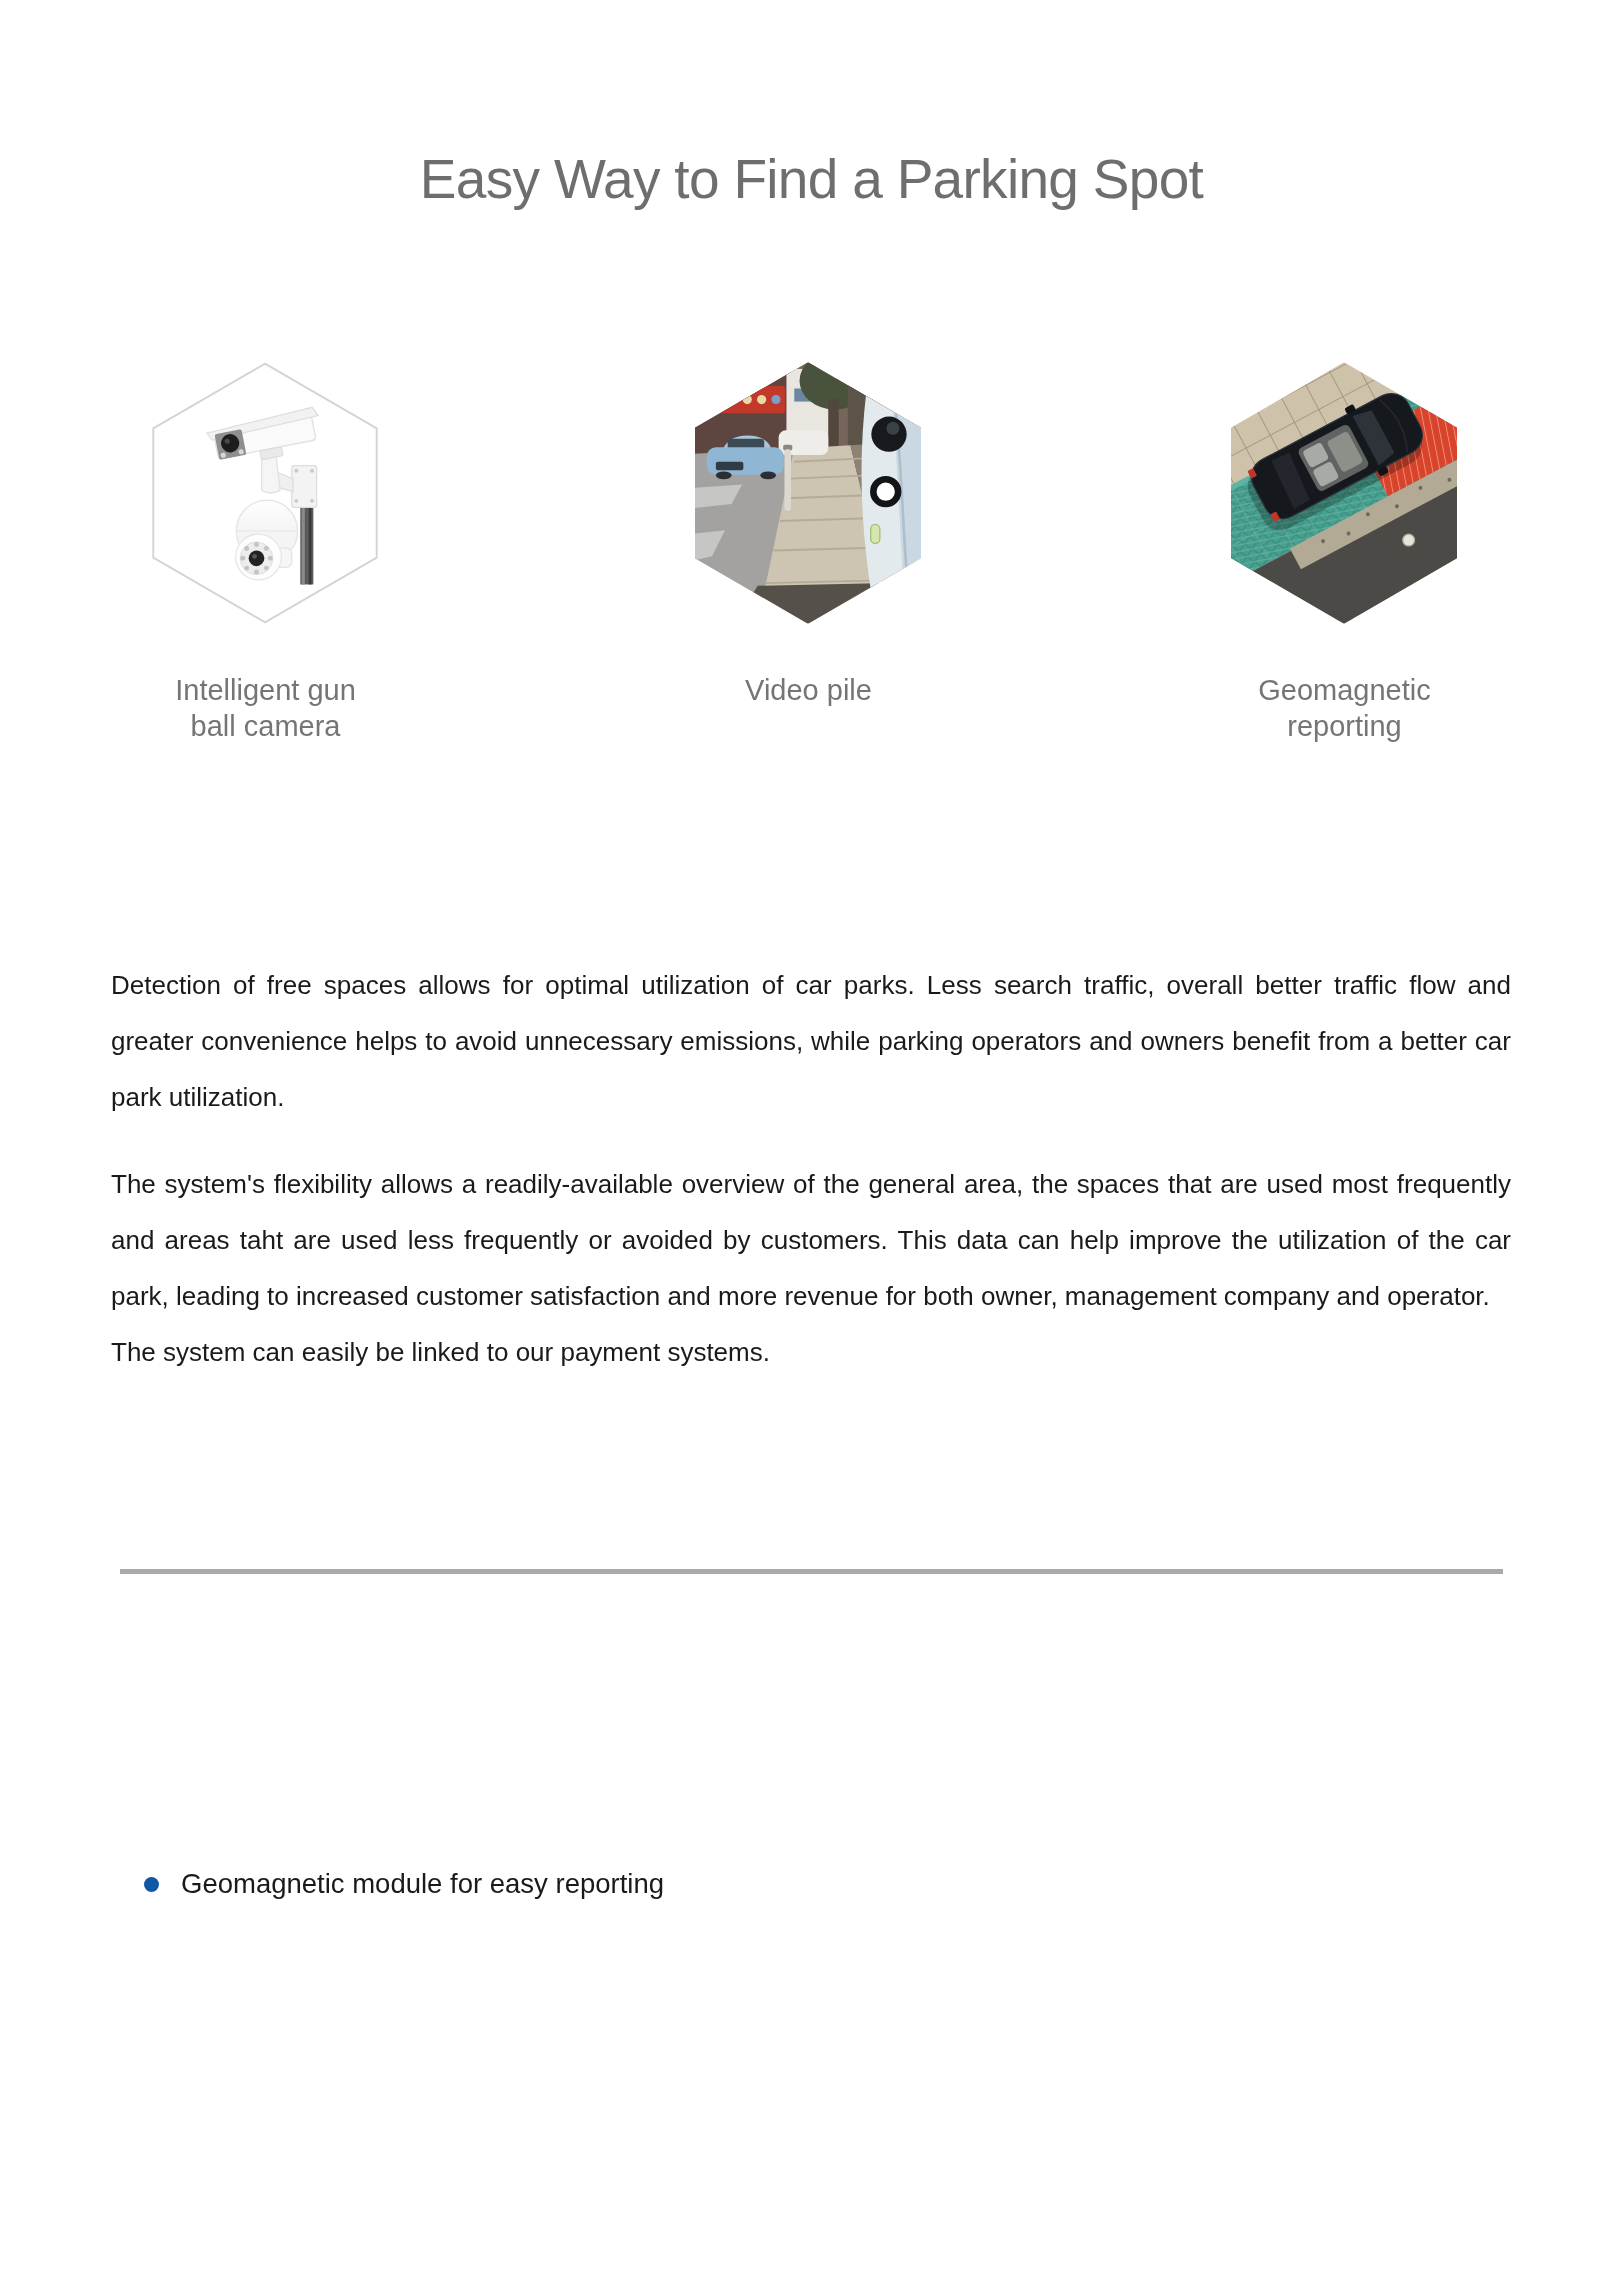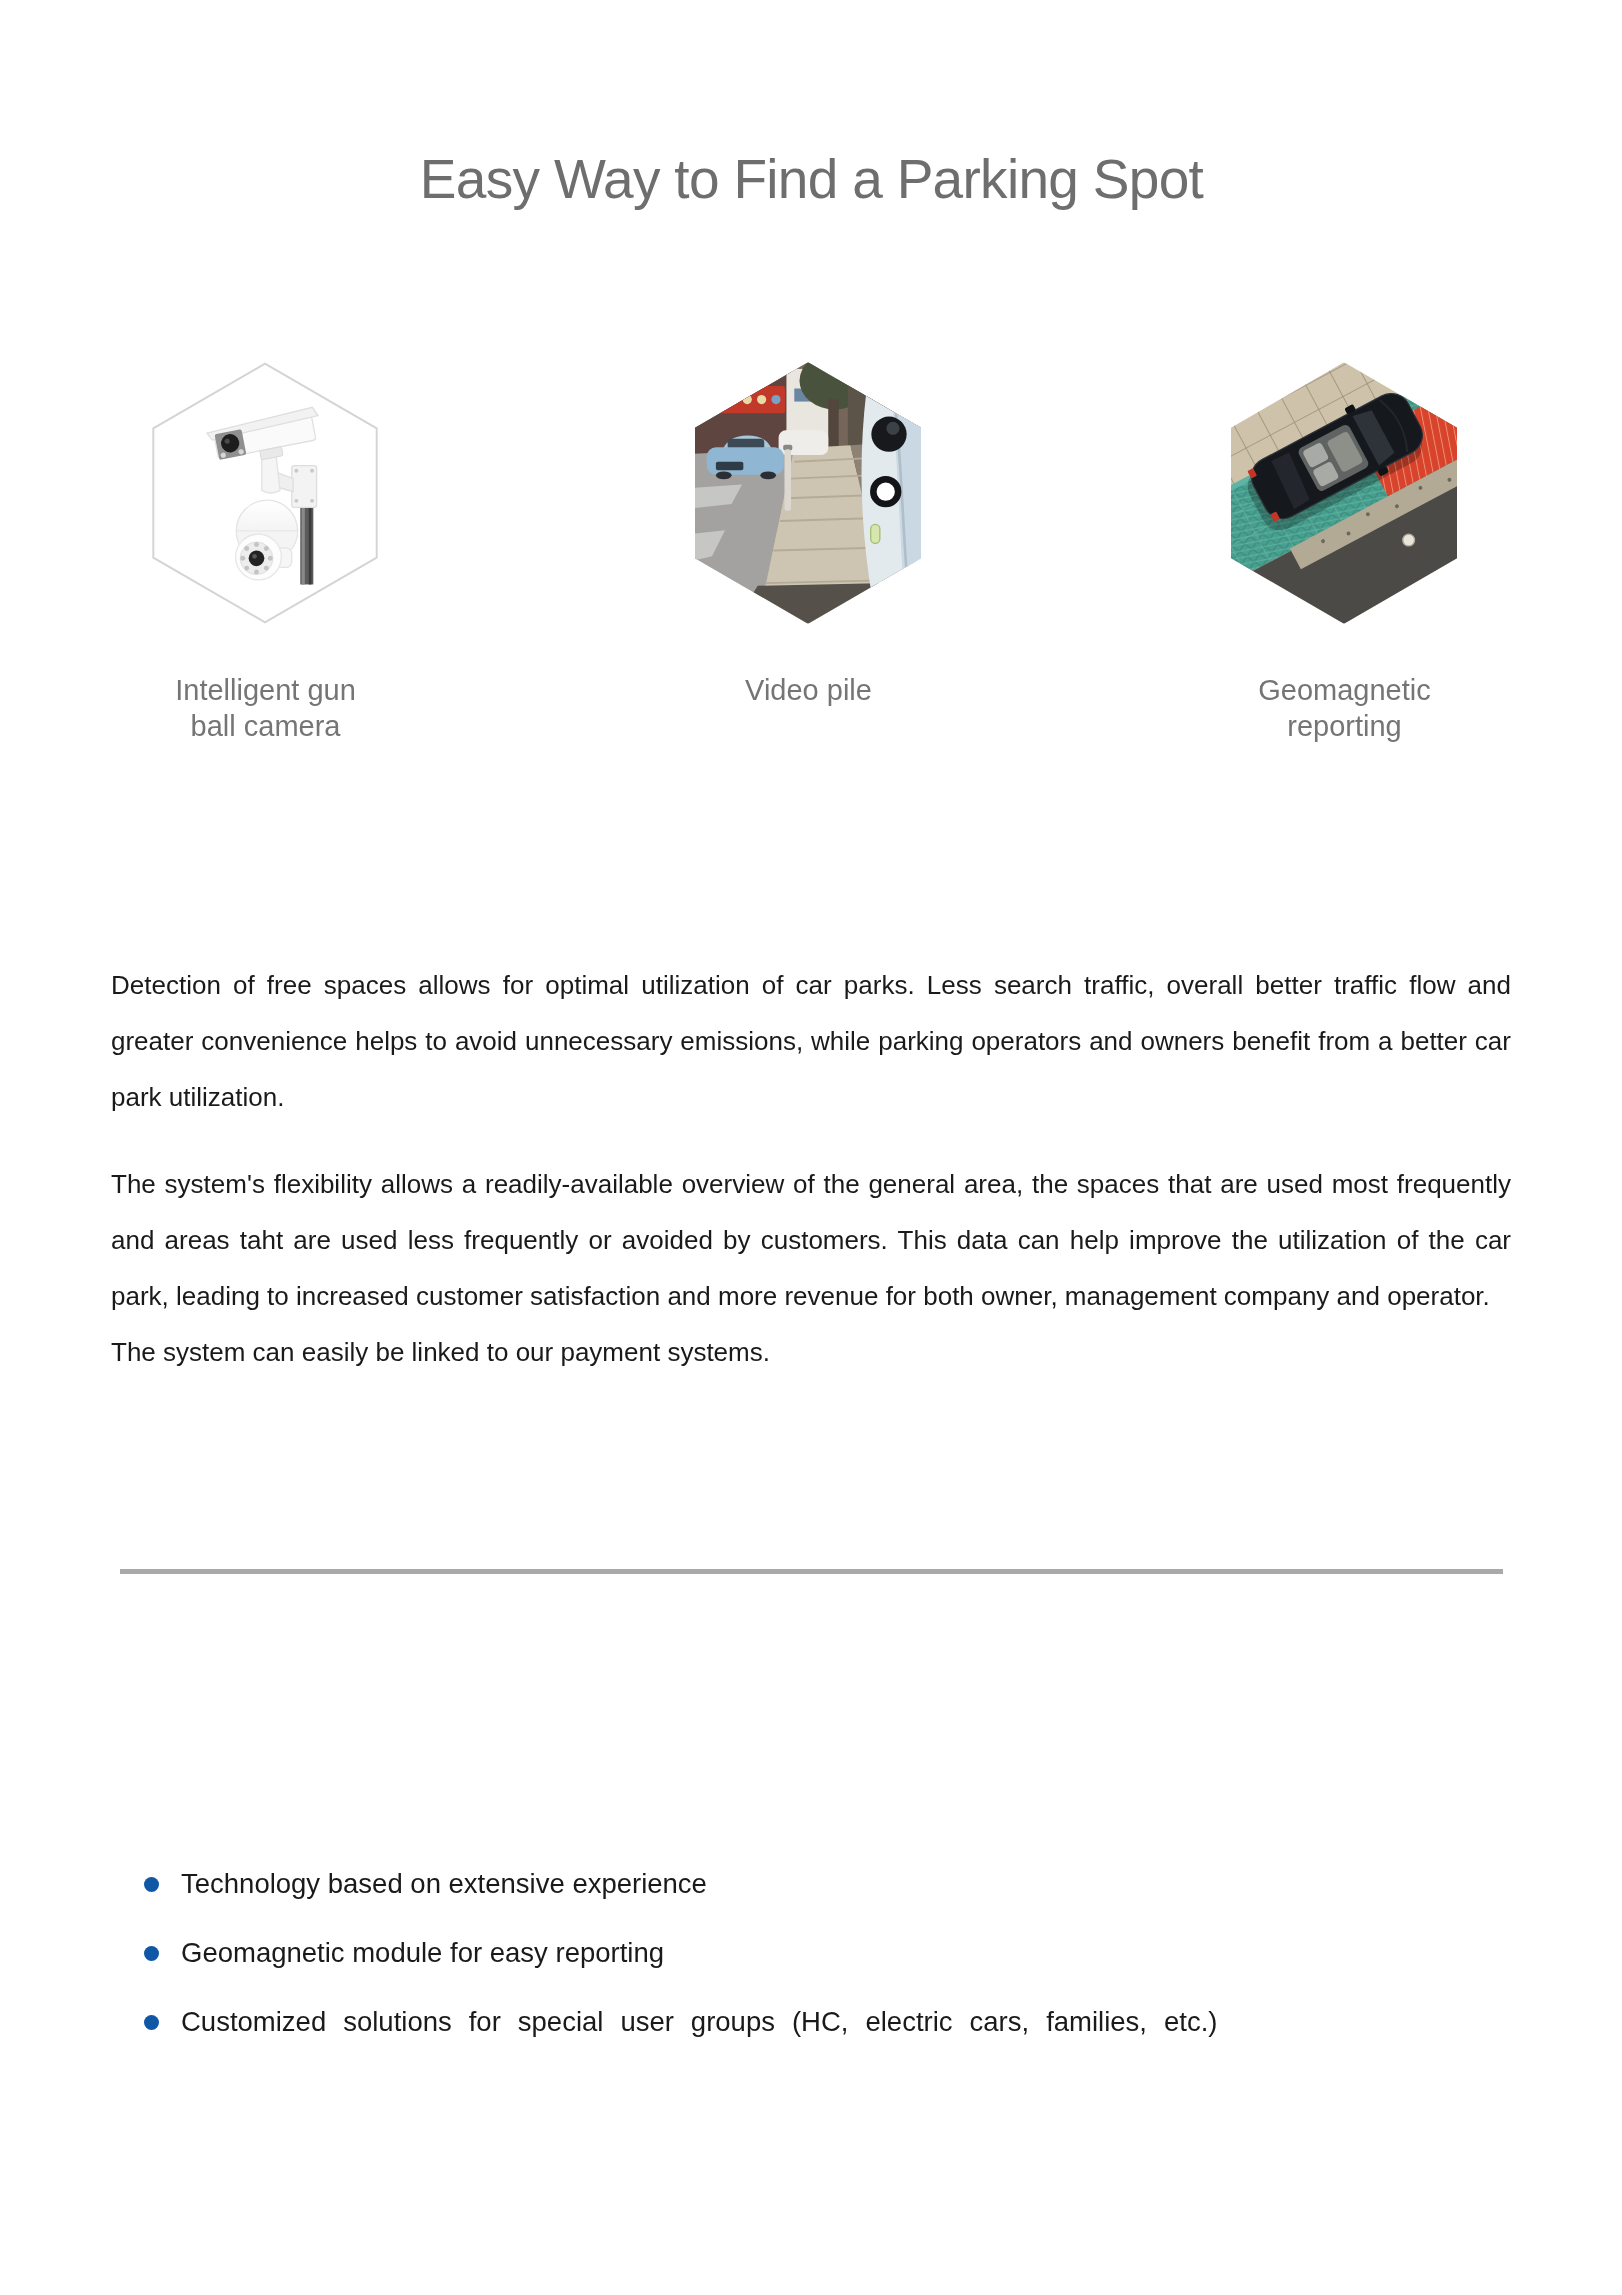--- a/index.html
+++ b/index.html
@@ -280,26 +280,18 @@
     <p class="p2">The system's flexibility allows a readily-available overview of the general area, the spaces that are used most frequently and areas taht are used less frequently or avoided by customers. This data can help improve the utilization of the car park, leading to increased customer satisfaction and more revenue for both owner, management company and operator.</p>
     <p>The system can easily be linked to our payment systems.</p>
   </div>
 
   <div class="section-divider"></div>
 
 
   <div class="benefits-list">
     <div class="benefit">
       <span class="dot"></span>
-      <span class="benefit-text">Technology based on extensive experience</span>
-    </div>
-    <div class="benefit">
-      <span class="dot"></span>
       <span class="benefit-text">Geomagnetic module for easy reporting</span>
     </div>
-    <div class="benefit">
-      <span class="dot"></span>
-      <span class="benefit-text spread">Customized solutions for special user groups (HC, electric cars, families, etc.)</span>
-    </div>
   </div>
 
 </div>
 
 
 </body></html>

